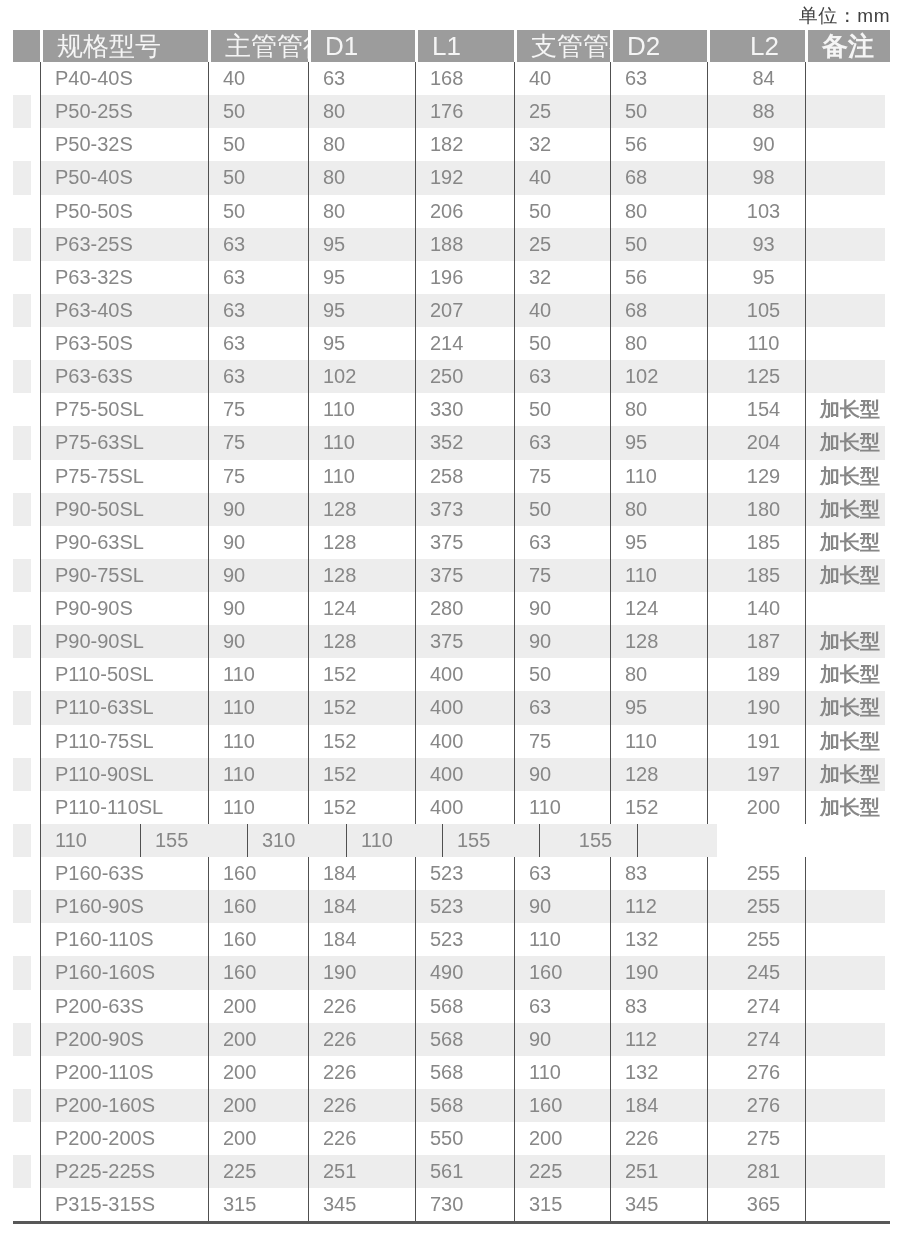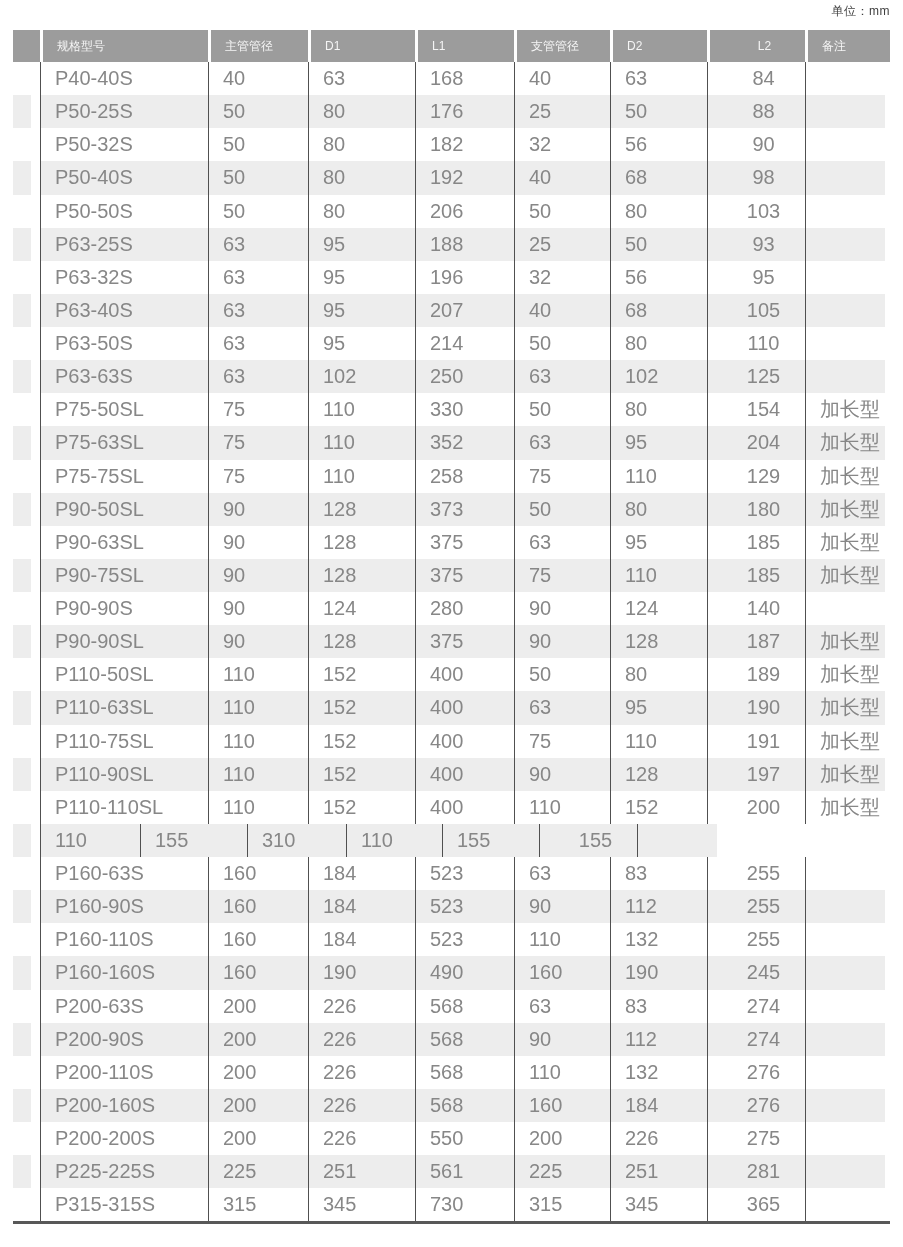--- a/index.html
+++ b/index.html
@@ -7,42 +7,42 @@
   .page {
     position:relative;
     width:903px; height:1247px;
     background:#ffffff;
     font-family:"Liberation Sans","DejaVu Sans",sans-serif;
     overflow:hidden;
   }
   .unit-label {
     position:absolute;
     top:3px; right:13px;
-    font-size:12px;
+    font-size:19px;
     color:#3f3f3f;
     letter-spacing:0.5px;
     white-space:nowrap;
   }
   .spec-table {
     position:absolute;
     left:13px; top:30px;
     width:877px;
   }
   
   .thead {
     display:flex;
     height:32px;
     background:#9c9c9c;
   }
   .th {
     flex:none;
     height:32px;
     line-height:32px;
     padding-left:14px;
-    font-size:12px;
+    font-size:26px;
     color:#f5f5f5;
     white-space:nowrap;
     overflow:hidden;
   }
   .th + .th { border-left:3px solid #ffffff; }
   .th.c0 { padding:0; }
   
   .tr {
     display:flex;
     height:33.14px;
@@ -66,21 +66,21 @@
   }
   
   .c0 { width:27px; }
   .c1 { width:168px; }
   .c2 { width:100px; }
   .c3 { width:107px; }
   .c4 { width:99px; }
   .c5 { width:96px; }
   .c6 { width:97px; }
   .c7 { width:98px;text-align:center; }
-  .c8 { width:80px; }
+  .c8 { width:80px;font-weight:bold; }
   
   .bottom-rule {
     height:3px;
     background:#585858;
   }
 </style>
 </head>
 <body>
 
 <div class="page">

